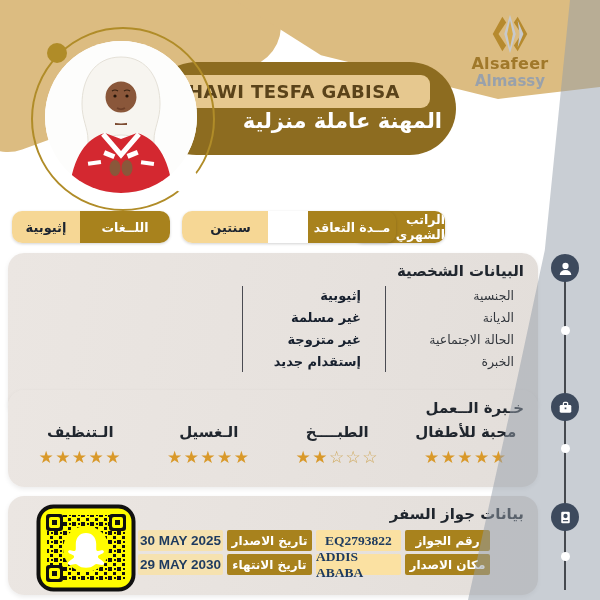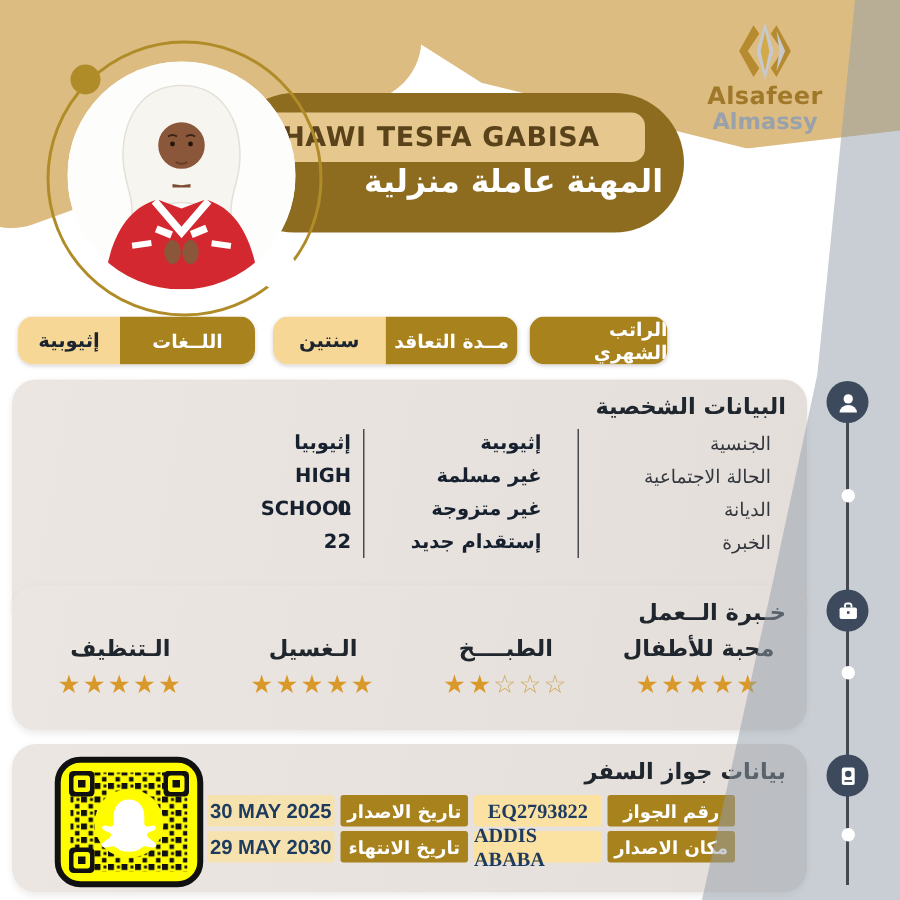--- a/index.html
+++ b/index.html
@@ -41,21 +41,21 @@
          overflow:hidden;background:#fff;z-index:22;}
 
   
   .pill{position:absolute;height:32px;display:flex;border-radius:10px;overflow:hidden;
         box-shadow:0 1px 3px rgba(0,0,0,.18);z-index:15;}
   .pill .lbl{background:var(--gold);color:#fff;font-weight:bold;font-size:12.5px;
              display:flex;align-items:center;justify-content:center;}
   .pill .val{background:var(--gold_light);color:#1c2430;font-weight:bold;font-size:13px;
              display:flex;align-items:center;justify-content:center;}
   #pill-salary{left:353px;top:211px;}   #pill-salary .lbl{width:92px;}  #pill-salary .val{width:73px;}
-  #pill-contract{left:182px;top:211px;} #pill-contract .lbl{width:88px;}#pill-contract .val{width:75px;}
+  #pill-contract{left:182px;top:211px;} #pill-contract .lbl{width:88px;margin-left:40px;}#pill-contract .val{width:75px;padding-left:11px;}
   #pill-langs{left:12px;top:211px;}     #pill-langs .lbl{width:90px;}   #pill-langs .val{width:68px;}
 
   
   .card{position:absolute;left:8px;width:530px;border-radius:16px;z-index:10;
         background:linear-gradient(100deg,#ebe6e2 0%,#e7e2de 55%,#e3deda 100%);
         box-shadow:0 2px 5px rgba(0,0,0,.08);}
   #card-personal{top:253px;height:163px;}
   #card-exp{top:390px;height:97px;}
   #card-pass{top:496px;height:99px;}
   .chead{padding:9px 14px 0 0;font-size:15px;font-weight:bold;color:#20262e;}
@@ -161,40 +161,34 @@
     <div class="lbl">اللــغات</div>
     <div class="val">إثيوبية</div>
   </div>
 
   <div class="card" id="card-personal">
     <div class="chead">البيانات الشخصية</div>
     <div class="pgrid">
       <div class="pgroup g1">
         <div class="pcol plabels">
           <div>الجنسية</div>
+          <div>الديانة</div>
           <div>الحالة الاجتماعية</div>
-          <div>الديانة</div>
           <div>الخبرة</div>
         </div>
         <div class="vline"></div>
         <div class="pcol pvals">
           <div>إثيوبية</div>
           <div>غير مسلمة</div>
           <div>غير متزوجة</div>
           <div>إستقدام جديد</div>
         </div>
       </div>
       <div class="pgroup g2">
         <div class="vline"></div>
-        <div class="pcol pvals">
-          <div>إثيوبيا</div>
-          <div>HIGH SCHOOL</div>
-          <div>0</div>
-          <div>22</div>
-        </div>
       </div>
     </div>
   </div>
 
   <div class="card" id="card-exp">
     <div class="chead">خـبرة الــعمل</div>
     <div class="skills">
       <div class="skill">
         <div class="slabel">محبة للأطفال</div>
         <div class="stars"><span class="sf">★★★★★</span><span class="se"></span></div>

